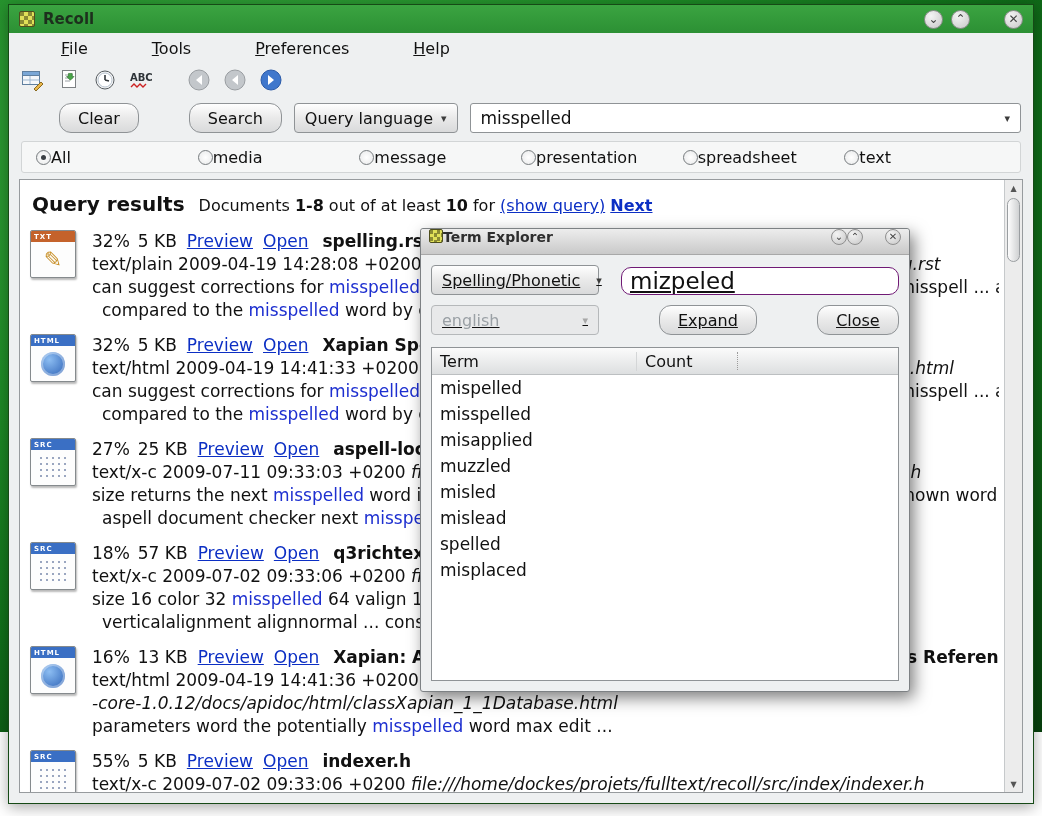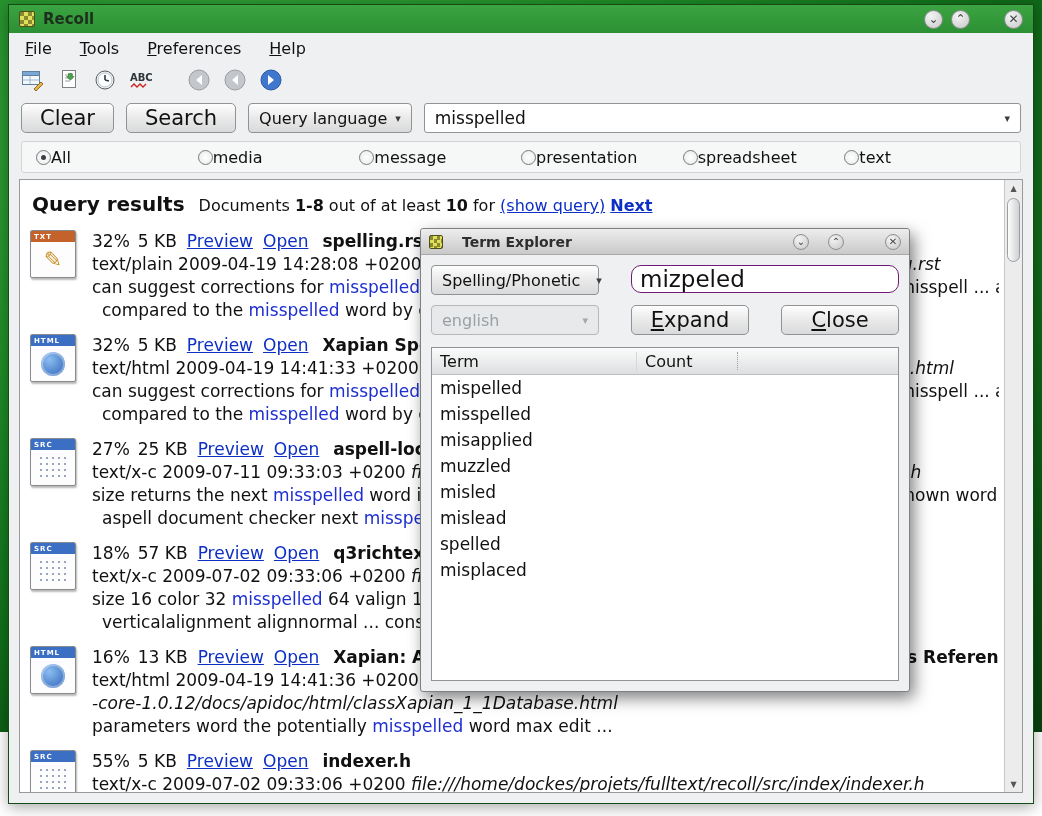--- a/index.html
+++ b/index.html
@@ -24,32 +24,32 @@
   .wbtn { width:19px; height:19px; border-radius:50%; flex:none;
     background: radial-gradient(circle at 35% 30%, #f4f4f4, #c7c7c7);
     border:1px solid #8f8f8f; color:#444; font-size:12px; line-height:1;
     display:flex; align-items:center; justify-content:center; cursor:default; }
   .wbtn.gap { margin-left:26px; }
   .wbtn.sm { width:16px; height:16px; font-size:10px; }
   .wbtn.sm.gap { margin-left:22px; }
 
   .menubar { height:30px; flex:none; display:flex; align-items:center; gap:28px;
     padding:0 16px; font-size:16px; background:#eef0f1; }
-  .menu-item { cursor:default; }
+  .menu-item { cursor:default;margin-left:36px; }
 
   .toolbar { height:34px; flex:none; display:flex; align-items:center; gap:8px; padding:0 10px; }
   .tbtn { width:28px; height:28px; display:flex; align-items:center; justify-content:center; border-radius:3px; }
   .tbtn svg { display:block; }
   .tsep { width:14px; }
 
   .searchrow { height:42px; flex:none; display:flex; align-items:center; gap:12px; padding:0 12px; }
-  .btn { height:30px; padding:0 18px; border:1px solid #8f9396; border-radius:5px;
+  .btn { height:30px; padding:0 18px; border:1px solid #8f9396; border-radius:12px;
     background:linear-gradient(#fefefe,#eaeaea 48%,#d9dadb);
-    font-size:21px; font-family:inherit; color:#111;
-    display:flex; align-items:center; justify-content:center; cursor:default; }
+    font-size:16px; font-family:inherit; color:#111;
+    display:flex; align-items:center; justify-content:center; cursor:default;margin-left:38px; }
   .combo { height:30px; border:1px solid #8f9396; border-radius:4px;
     background:linear-gradient(#fefefe,#eaeaea 48%,#d9dadb);
     display:flex; align-items:center; gap:8px; padding:0 10px; font-size:16px; position:relative; }
   .caret { font-size:11px; color:#3c3c3c; line-height:1; }
   .combo.disabled { color:#9aa0a5; background:#e8e9ea; border-color:#b5b8ba; }
   .combo.disabled .caret { color:#a7a7a7; }
   .query-combo { flex:1; height:30px; background:#fff; border:1px solid #8f9396; border-radius:3px;
     display:flex; align-items:center; padding:0 10px; font-size:17px; }
   .query-combo .spacer { flex:1; }
 
@@ -103,24 +103,24 @@
     font-size:8px; color:#555; }
   .sb-btn.bottom { position:absolute; bottom:0; left:0; right:0; }
   .sb-thumb { position:absolute; top:18px; left:2px; right:2px; height:64px; border-radius:7px;
     background:linear-gradient(90deg,#fdfdfd,#cfd1d2); border:1px solid #9a9ea1; }
 
   
   .dialog { position:absolute; left:420px; top:228px; width:490px; background:#eef0f1;
     border:1px solid #7d8184; border-radius:3px; box-shadow:4px 6px 16px rgba(0,0,0,.5); }
   .dlg-titlebar { height:26px; background:linear-gradient(#ededed,#c9c9c9);
     border-bottom:1px solid #a8a8a8; border-radius:3px 3px 0 0;
-    display:flex; align-items:center; gap:19px; padding:0 8px; }
+    display:flex; align-items:flex-start; gap:0; padding:0 8px; }
   .dlg-title { font-weight:bold; font-size:14px; color:#2e2e2e; }
   .dlg-body { padding:10px; }
-  .drow { display:flex; gap:32px; align-items:flex-start; }
+  .drow { display:flex; gap:22px; align-items:flex-end;text-decoration:underline; }
   .drow + .drow { margin-top:10px; }
   .w168 { width:168px; flex:none; }
   .grow { flex:1; }
   .dinput { flex:1; height:28px; background:#fff; border:1px solid #701a75; border-radius:10px;
     display:flex; align-items:center; padding:0 8px; font-size:23px; }
 
   .ttable { margin-top:12px; height:334px; border:1px solid #8f9396; background:#fff;
     display:flex; flex-direction:column; overflow:hidden; }
   .thead { height:27px; flex:none; display:flex; align-items:center;
     background:linear-gradient(#fbfbfb,#dddfe0); border-bottom:1px solid #bcbfc1;

